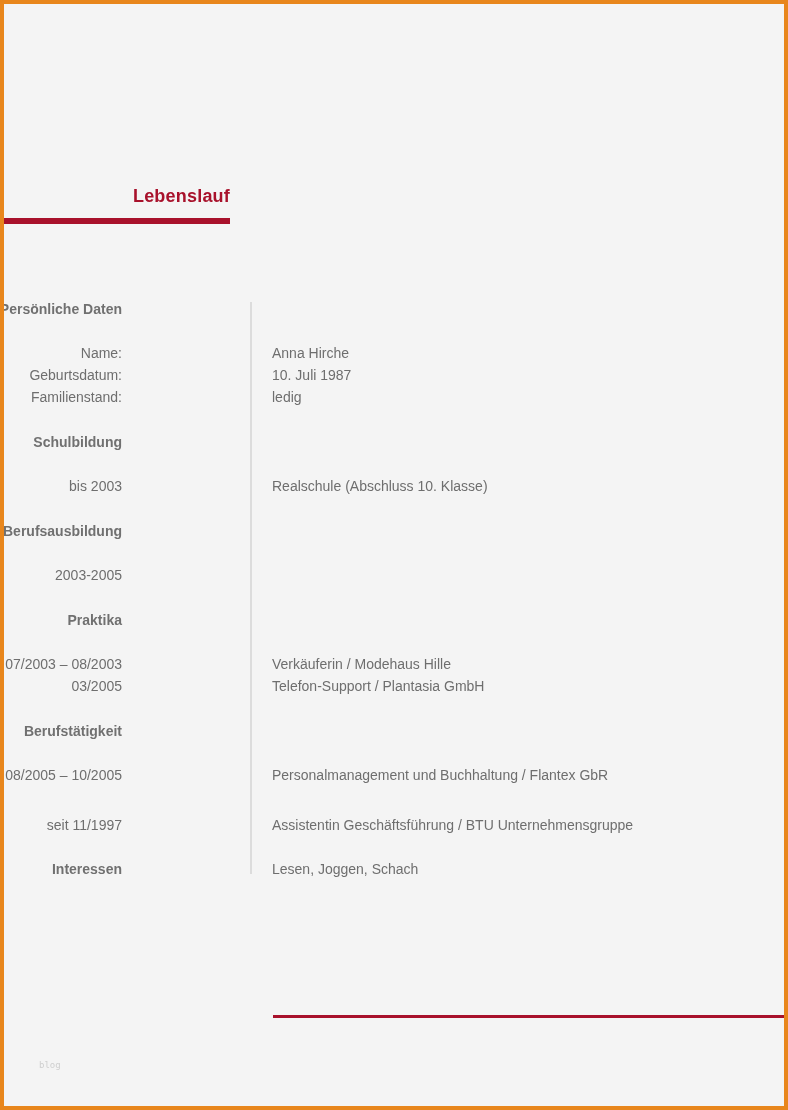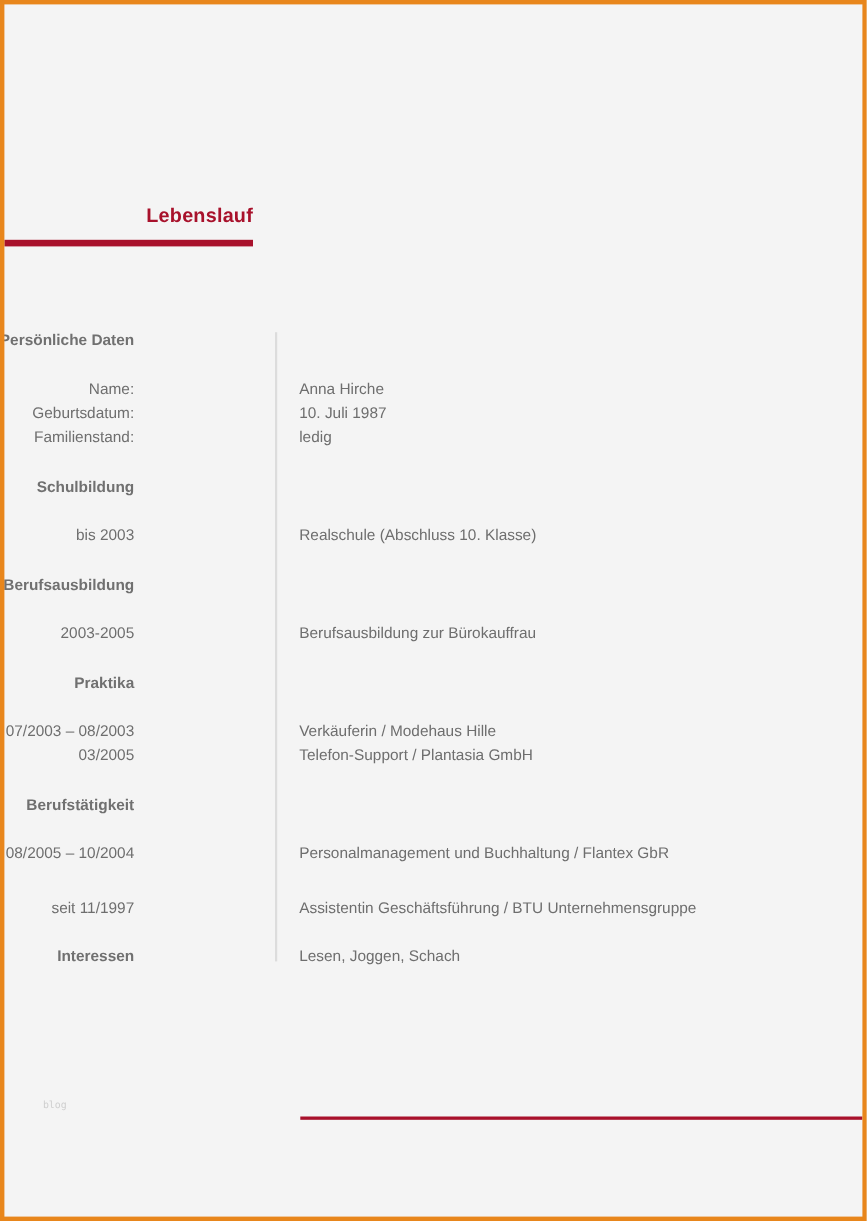--- a/index.html
+++ b/index.html
@@ -39,21 +39,21 @@
       background: #dcdcdc;
     }
     .footer-line {
       position: absolute;
       left: 273px; top: 1015px;
       width: 511px; height: 3px;
       background: #a8112b;
     }
     .watermark {
       position: absolute;
-      left: 39px; top: 1000px;
+      left: 39px; top: 1060px;
       font-size: 9px; color: #cfcfcf;
       font-family: "DejaVu Sans Mono", monospace;
     }
     .row {
       position: absolute;
       left: 0; width: 680px;
       font-size: 14px;
       color: #6e6e6e;
       line-height: 18px;
       height: 18px;
@@ -102,40 +102,39 @@
 <div class="row" style="top:477px">
   <span class="lbl">bis 2003</span>
   <span class="val">Realschule (Abschluss 10. Klasse)</span>
 </div>
 
 <div class="row head" style="top:522px">
   <span class="lbl">Berufsausbildung</span>
 </div>
 <div class="row" style="top:566px">
   <span class="lbl">2003-2005</span>
-  <span class="val">Berufsausbildung zur Bürokauffrau</span>
 </div>
 
 <div class="row head" style="top:611px">
   <span class="lbl">Praktika</span>
 </div>
 <div class="row" style="top:655px">
   <span class="lbl">07/2003 – 08/2003</span>
   <span class="val">Verkäuferin / Modehaus Hille</span>
 </div>
 <div class="row" style="top:677px">
   <span class="lbl">03/2005</span>
   <span class="val">Telefon-Support / Plantasia GmbH</span>
 </div>
 
 <div class="row head" style="top:722px">
   <span class="lbl">Berufstätigkeit</span>
 </div>
 <div class="row" style="top:766px">
-  <span class="lbl">08/2005 – 10/2004</span>
+  <span class="lbl">08/2005 – 10/2005</span>
   <span class="val">Personalmanagement und Buchhaltung / Flantex GbR</span>
 </div>
 <div class="row" style="top:816px">
   <span class="lbl">seit 11/1997</span>
   <span class="val">Assistentin Geschäftsführung / BTU Unternehmensgruppe</span>
 </div>
 
 <div class="row head" style="top:860px">
   <span class="lbl">Interessen</span>
   <span class="val" style="font-weight:normal">Lesen, Joggen, Schach</span>

